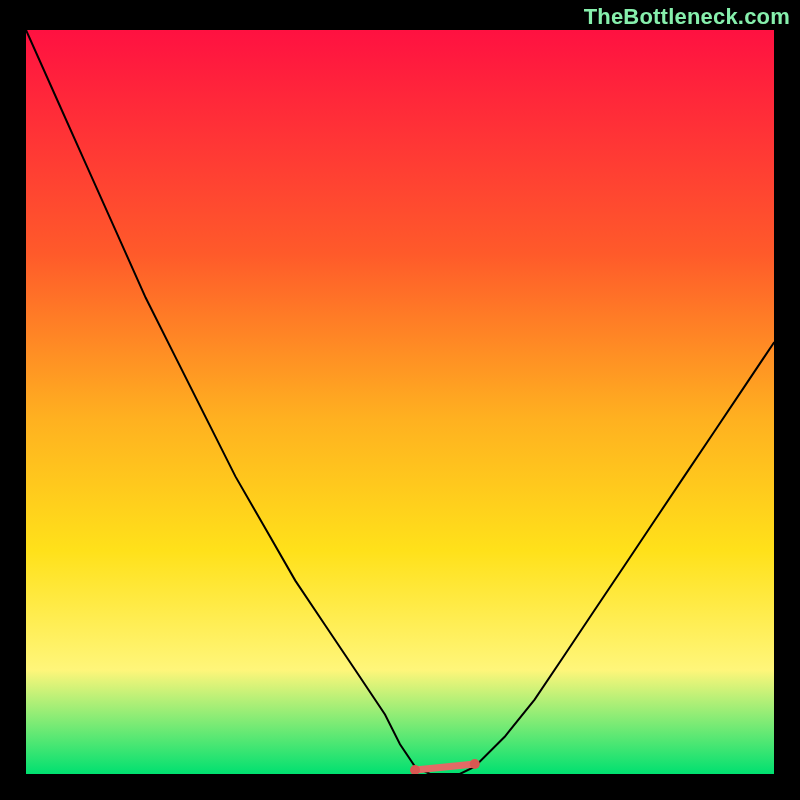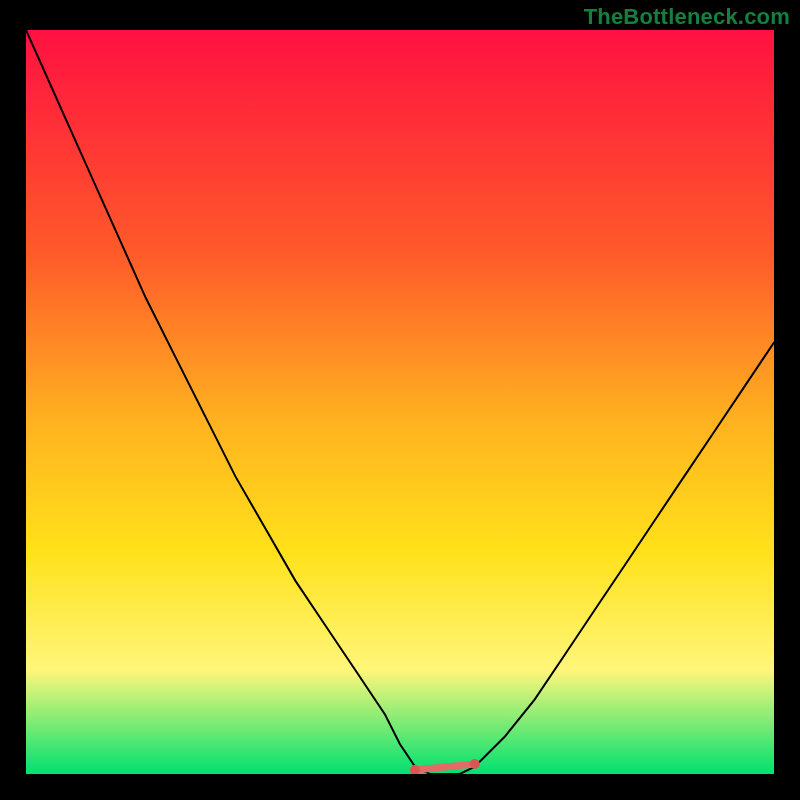--- a/index.html
+++ b/index.html
@@ -16,21 +16,21 @@
     left: 0;
     top: 0;
     width: 800px;
     height: 800px;
     background: #000;
   }
   .watermark {
     position: absolute;
     top: 4px;
     right: 10px;
-    color: #15803d;
+    color: #86efac;
     font-size: 22px;
     font-weight: 600;
     letter-spacing: 0.2px;
     user-select: none;
   }
   .plot {
     position: absolute;
     left: 26px;
     top: 30px;
     width: 748px;

